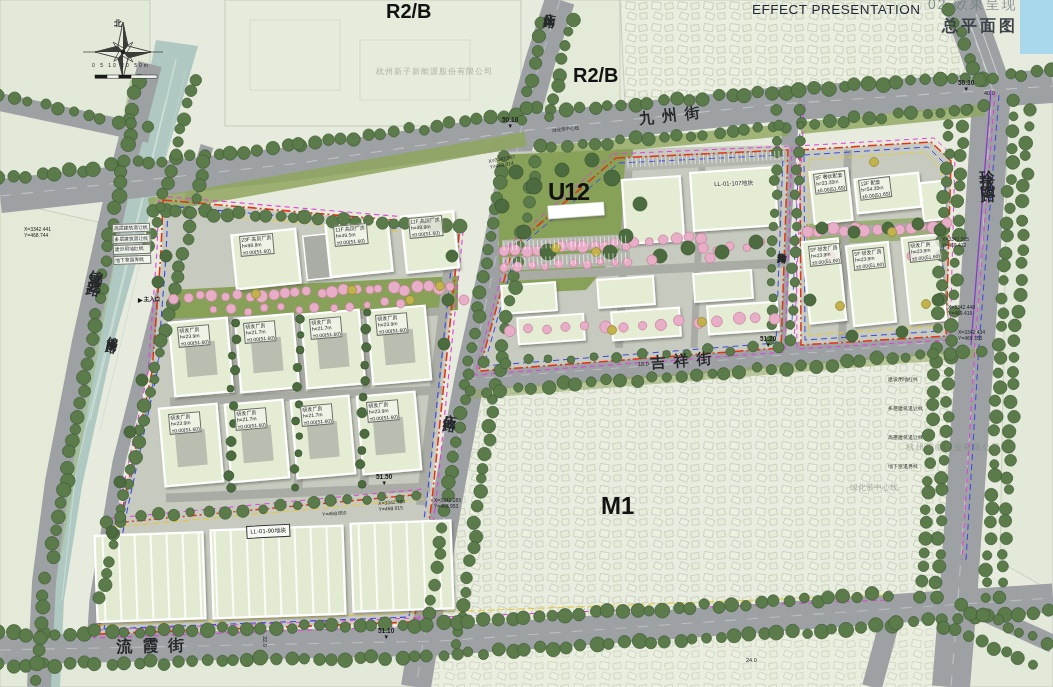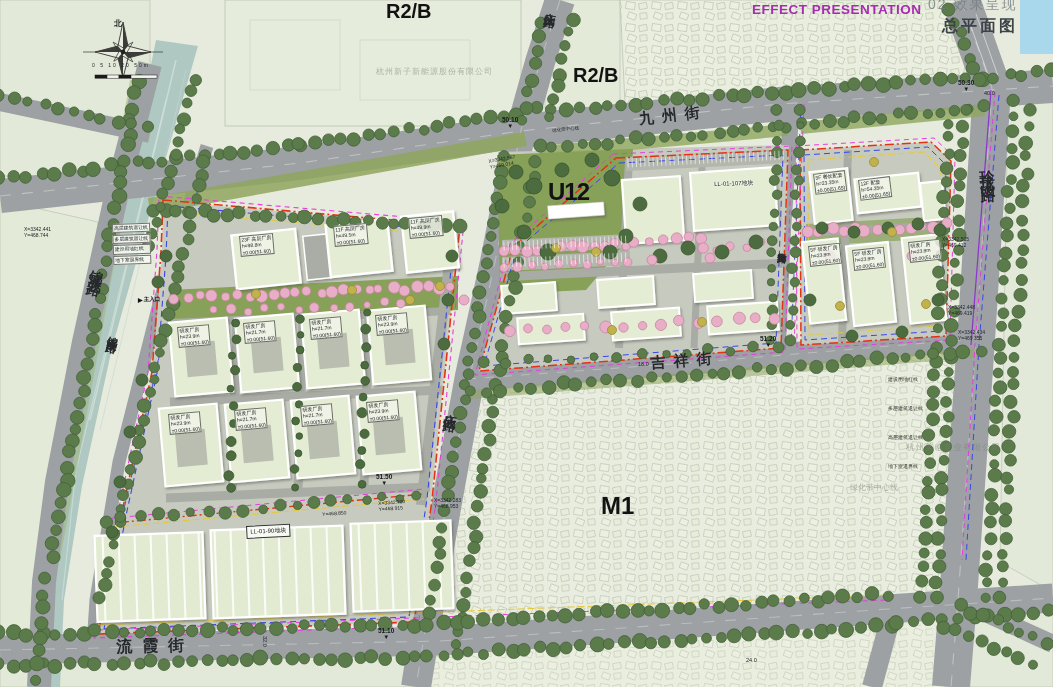--- a/index.html
+++ b/index.html
@@ -1230,21 +1230,21 @@
     <circle cx="0" cy="0" r="2.4" fill="#222"></circle>
   </g>
   <g transform="translate(95,70)">
     <rect x="0" y="5" width="12" height="3.2" fill="#1a1a1a" stroke="#1a1a1a" stroke-width="0.5"></rect>
     <rect x="12" y="5" width="12" height="3.2" fill="#f4f5ef" stroke="#1a1a1a" stroke-width="0.5"></rect>
     <rect x="24" y="5" width="12" height="3.2" fill="#1a1a1a" stroke="#1a1a1a" stroke-width="0.5"></rect>
     <rect x="36" y="5" width="26" height="3.2" fill="#f4f5ef" stroke="#1a1a1a" stroke-width="0.5"></rect>
   </g>
 </svg>
 
-<div class="lbl" style="left:752px;top:2px;font-size:13.5px;font-weight:bold;letter-spacing:.5px;color:#a21caf;opacity:.92;">EFFECT PRESENTATION</div>
+<div class="lbl" style="left:752px;top:2px;font-size:13.5px;font-weight:normal;letter-spacing:.5px;color:#0f172a;opacity:.92;">EFFECT PRESENTATION</div>
 <div class="lbl" style="left:928px;top:-4px;font-size:14px;letter-spacing:2px;color:rgba(112,122,128,.8);">02 效果呈现</div>
 <div class="lbl" style="left:942px;top:16px;font-size:16px;font-weight:bold;letter-spacing:3px;color:#3c4248;">总平面图</div>
 <div style="position:absolute;left:1020px;top:0;width:33px;height:54px;background:#a9d8ec;"></div>
 
 <div class="lbl zone" style="left:386px;top:0px;font-size:20px;">R2/B</div>
 <div class="lbl zone" style="left:573px;top:64px;font-size:20px;">R2/B</div>
 <div class="lbl zone" style="left:548px;top:178px;font-size:24px;letter-spacing:-1px;">U12</div>
 <div class="lbl zone" style="left:601px;top:492px;font-size:24px;">M1</div>
 
 <div class="lbl street" style="left:638px;top:110px;font-size:15px;letter-spacing:8px;transform:rotate(-6.5deg);">九州街</div>

